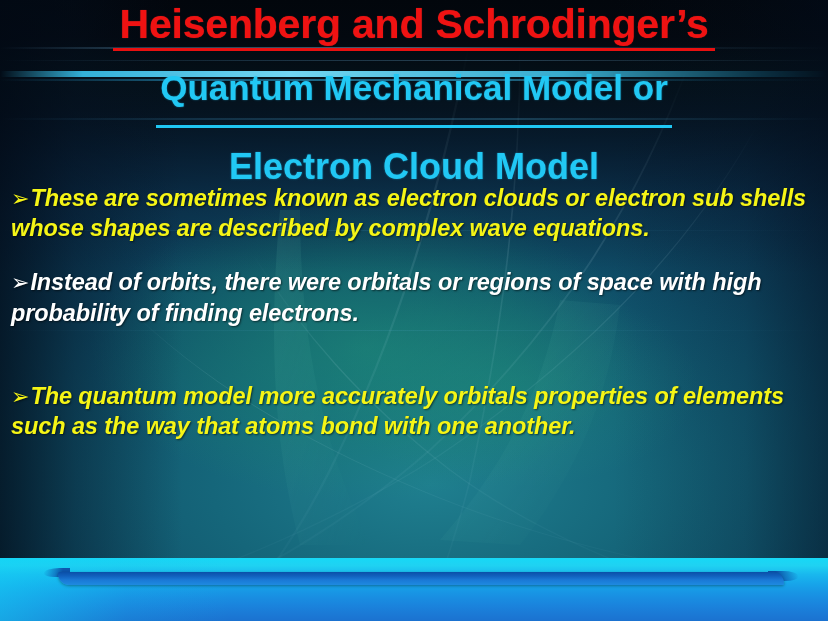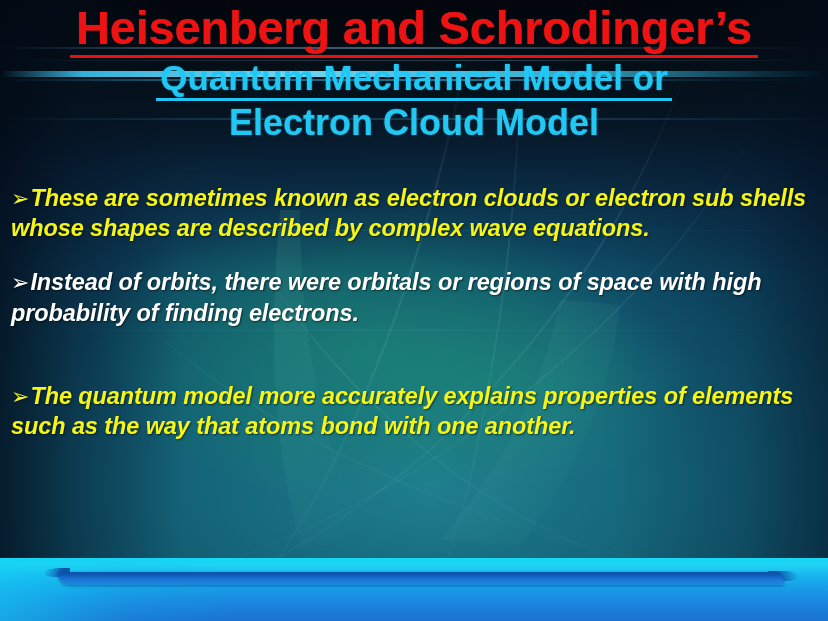--- a/index.html
+++ b/index.html
@@ -81,37 +81,37 @@
     border-radius: 0 50% 40% 0;
   }
 
   
   .title-block { position: absolute; left: 0; right: 0; top: 0; text-align: center; }
 
   .title-main {
     display: inline-block;
     margin: 0;
     padding: 0 6px 2px 6px;
-    font-size: 47px;
+    font-size: 41px;
     font-weight: bold;
     line-height: 1.06;
     color: #ef1212;
     letter-spacing: -0.2px;
     border-bottom: 3px solid #e81010;
     text-shadow: 0 0 1px rgba(255,60,40,0.55);
     position: relative;
     top: 3px;
   }
 
   .title-sub-wrap { margin-top: 4px; }
 
   .title-sub1 {
     display: inline-block;
-    margin: 0;
-    padding: 0 4px 1px 4px;
+    margin: 17px;
+    padding: 0 4px 17px 4px;
     font-size: 35px;
     font-weight: bold;
     line-height: 1.1;
     color: #21c8f4;
     border-bottom: 3px solid #1fc6f3;
     text-shadow: 0 0 2px rgba(35,200,250,0.5);
   }
   .title-sub2 {
     display: block;
     margin: 2px 0 0 0;
@@ -208,21 +208,21 @@
     <p class="bullet c-yellow sp-2">
       <span class="marker">➢</span><span>These are sometimes known as electron clouds or electron sub shells whose shapes are described by complex wave equations.</span>
     </p>
 
     <p class="bullet c-white sp-1">
       <span class="marker">➢</span><span>Instead of orbits, there were orbitals or regions of space with high probability of finding electrons.</span>
     </p>
 
 
     <p class="bullet c-yellow sp-4">
-      <span class="marker">➢</span><span>The quantum model more accurately explains properties of elements such as the way that atoms bond with one another.</span>
+      <span class="marker">➢</span><span>The quantum model more accurately orbitals properties of elements such as the way that atoms bond with one another.</span>
     </p>
 
   </div>
 
   <div class="bottom-band"></div>
   <div class="bottom-band-left-glow"></div>
   <div class="bottom-bar-tip-l"></div>
   <div class="bottom-bar-tip-r"></div>
   <div class="bottom-bar"></div>
 

